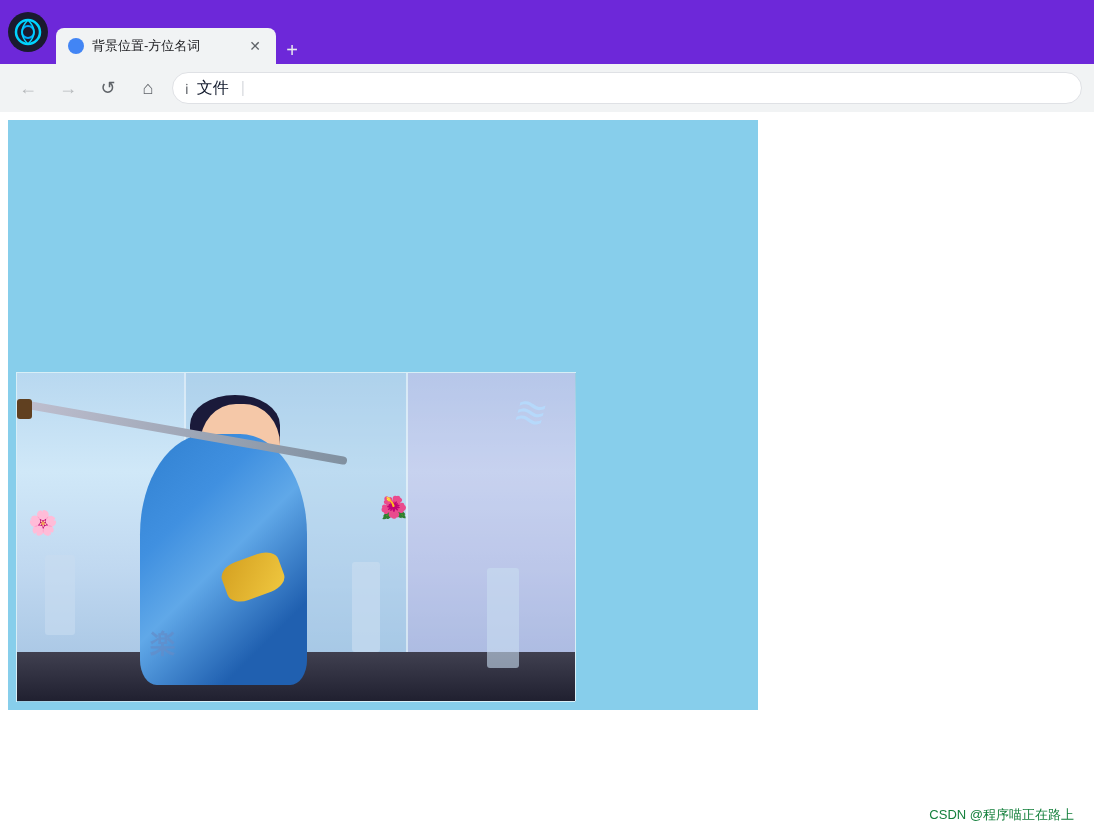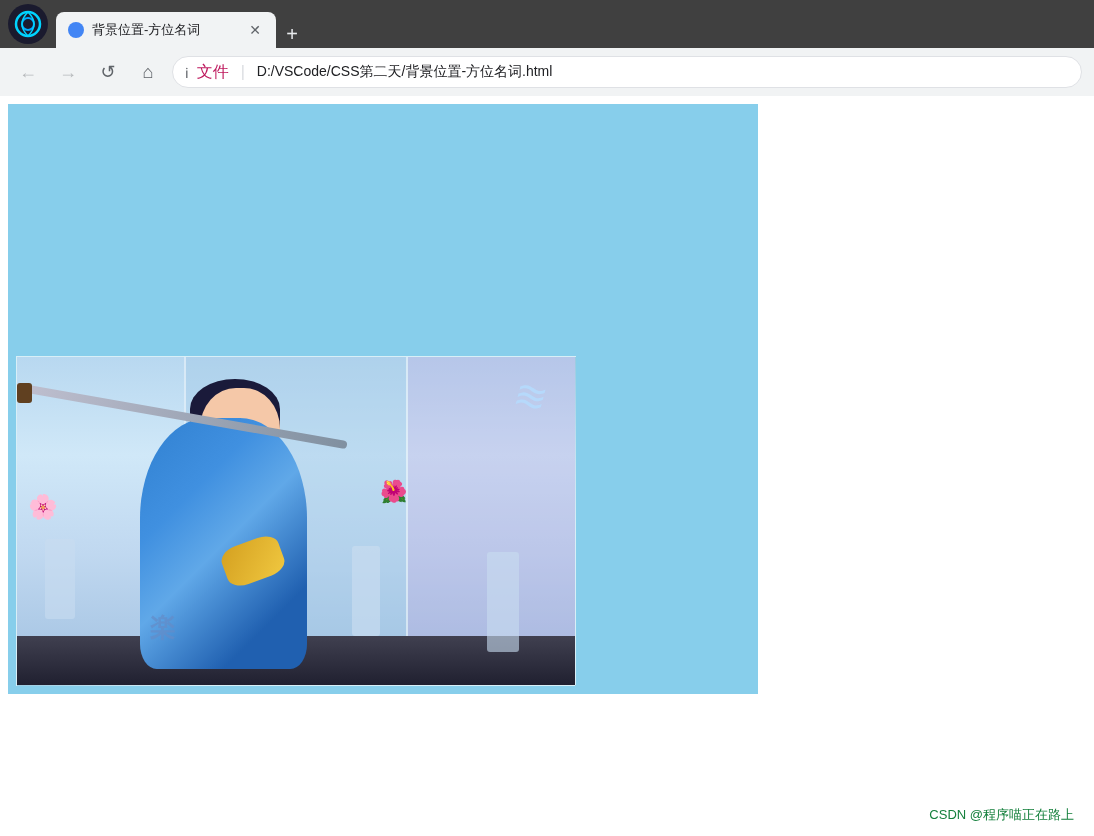--- a/index.html
+++ b/index.html
@@ -19,22 +19,22 @@
     
     .browser-window {
       width: 1094px;
       height: 836px;
       display: flex;
       flex-direction: column;
     }
 
     
     .title-bar {
-      background: #404040;
-      height: 48px;
+      background: #6d28d9;
+      height: 64px;
       display: flex;
       align-items: center;
       padding: 0 8px;
       gap: 0;
     }
 
     .browser-logo {
       width: 40px;
       height: 40px;
       border-radius: 50%;
@@ -426,23 +426,22 @@
     </div>
     <div class="nav-btn">
       <span>↺</span>
     </div>
     <div class="nav-btn">
       <span>⌂</span>
     </div>
 
     <div class="address-bar">
       <span class="address-icon">ℹ</span>
-      <span style="color:#be185d;">文件</span>
+      <span style="color:#0f172a;">文件</span>
       <span style="color:#dadce0;margin:0 4px;">|</span>
-      <span class="address-text">D:/VSCode/CSS第二天/背景位置-方位名词.html</span>
     </div>
   </div>
 
   <div class="page-content">
 
     <div class="main-box">
 
       <div class="anime-image">
         <div class="anime-image-inner">
           <div class="anime-scene">

